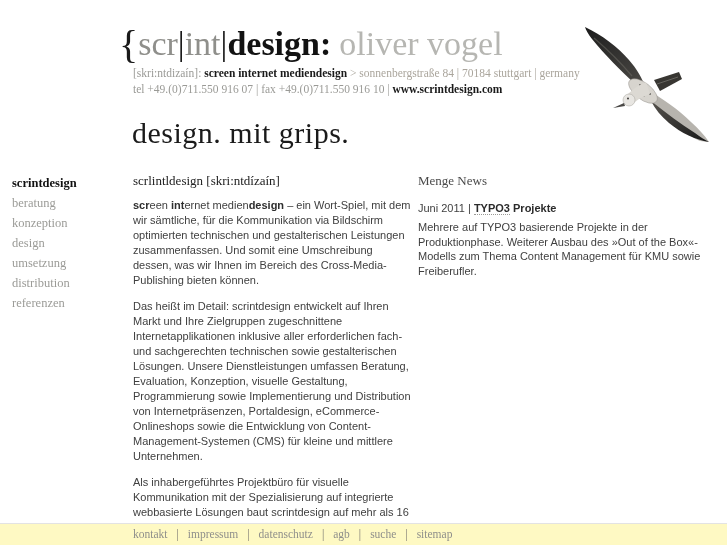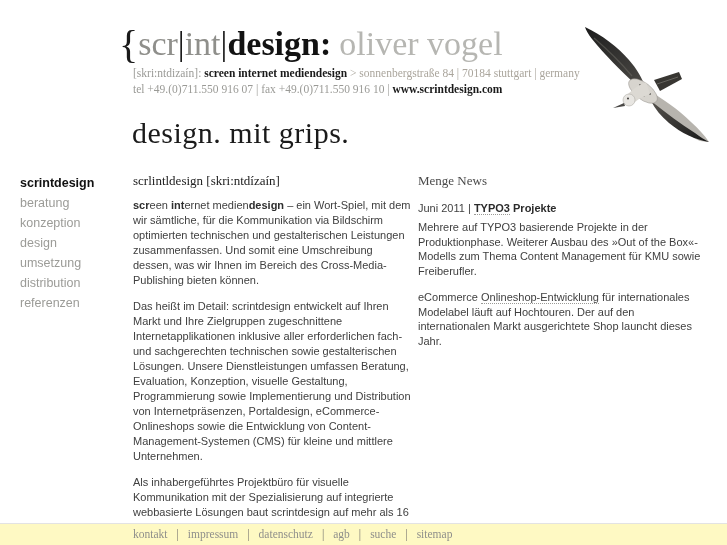--- a/index.html
+++ b/index.html
@@ -25,22 +25,22 @@
   .addr .tel    { color:#9a9a96; }
   .addr .site   { color:#1a1a1a; font-weight:700; cursor:pointer; }
 
   .tagline { position:absolute; left:132px; top:116px; font-family:"Liberation Serif", serif;
              font-size:30px; color:#1a1a1a; letter-spacing:0.5px; }
 
   
   .bird { position:absolute; left:578px; top:14px; width:135px; height:145px; }
 
   
-  .sidebar { position:absolute; left:20px; top:173px; list-style:none;
-             font-family:Liberation Sans, sans-serif; font-size:12.5px; }
+  .sidebar { position:absolute; left:12px; top:173px; list-style:none;
+             font-family:Liberation Serif, serif; font-size:12.5px; }
   .sidebar li { line-height:20px; color:#9b9b97; cursor:pointer; }
   .sidebar li.active { color:#111111; font-weight:700; }
 
   
   .main { position:absolute; left:133px; top:173px; width:279px; }
   .main h2 { font-family:"Liberation Serif", serif; font-size:13px; font-weight:400;
              color:#222222; margin-bottom:9px; }
   .main p { font-size:11px; line-height:15px; color:#404040; margin-bottom:11px; }
   .main b { font-weight:700; color:#2e2e2e; }
 
@@ -133,20 +133,19 @@
 
 <div class="news">
   <h3>Menge News</h3>
 
   <div class="nhead">
     <span>Juni 2011</span><span> | </span><b><span class="dotted">TYPO3</span><span> Projekte</span></b>
   </div>
   <div class="nbody">Mehrere auf TYPO3 basierende Projekte in der Produktionphase. Weiterer Ausbau des »Out of the Box«-Modells zum Thema Content Management für KMU sowie Freiberufler.</div>
 
 
-  <div class="nbody"><span>eCommerce </span><span class="dotted">Onlineshop-Entwicklung</span><span> für internationales Modelabel läuft auf Hochtouren. Der auf den internationalen Markt ausgerichtete Shop launcht dieses Jahr.</span></div>
 </div>
 
 <div class="footer">
   <nav>
     <span class="flink">kontakt</span><span class="fsep">|</span><span class="flink">impressum</span><span class="fsep">|</span><span class="flink">datenschutz</span><span class="fsep">|</span><span class="flink">agb</span><span class="fsep">|</span><span class="flink">suche</span><span class="fsep">|</span><span class="flink">sitemap</span>
   </nav>
 </div>
 
 </body></html>

